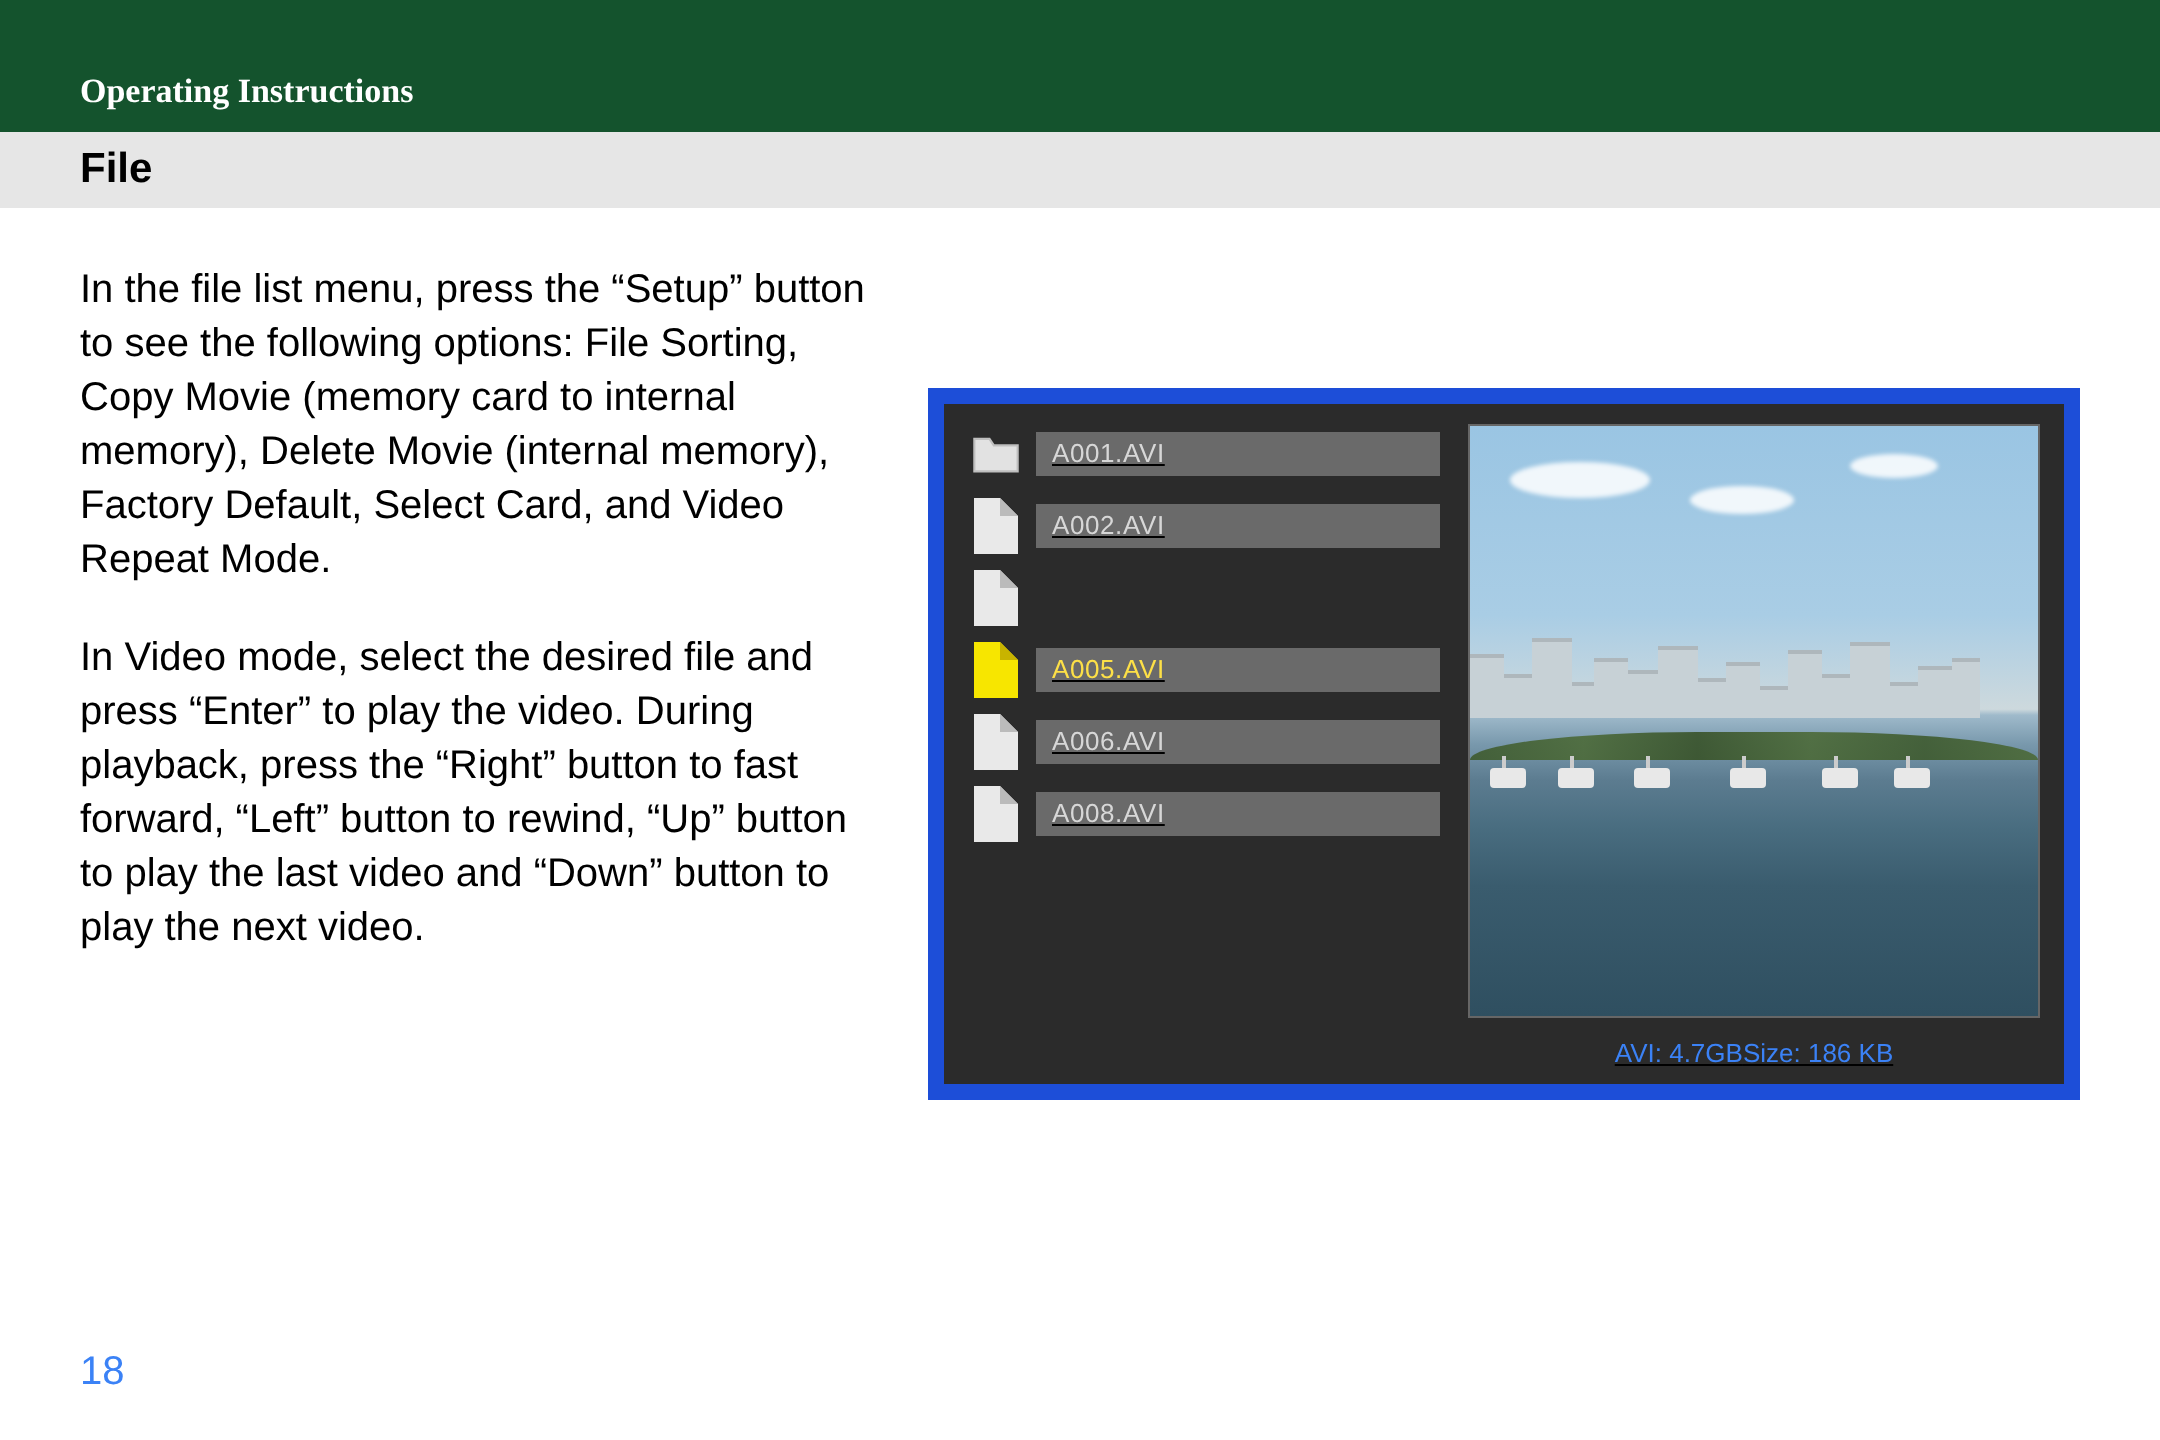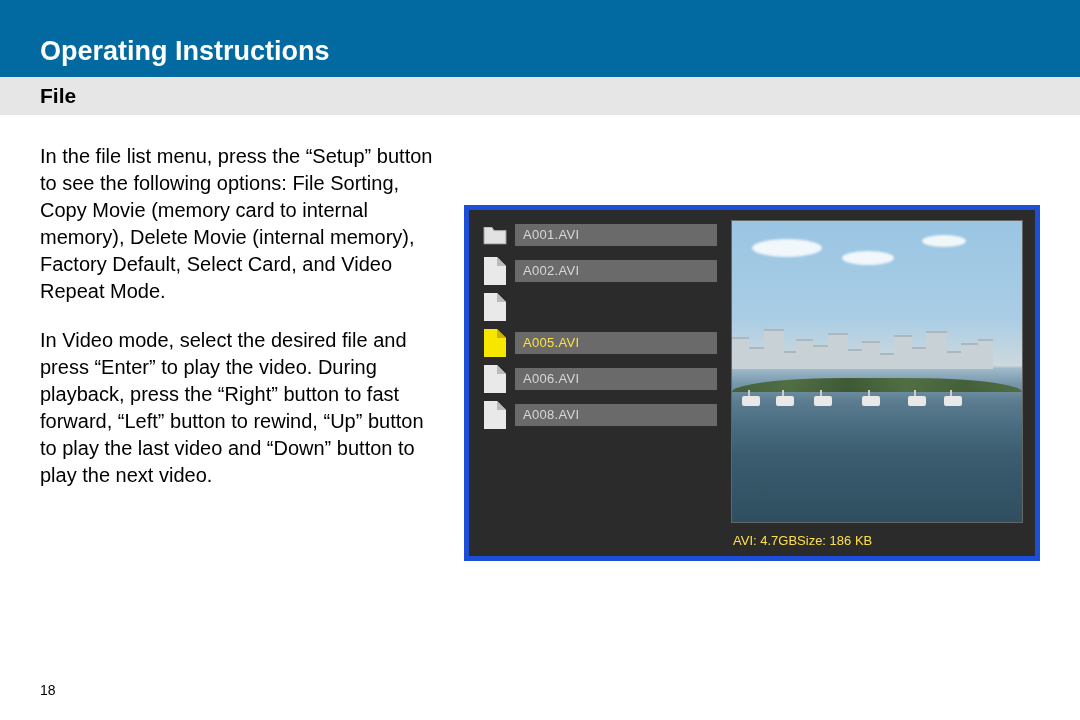--- a/index.html
+++ b/index.html
@@ -5,25 +5,26 @@
     * { margin: 0; padding: 0; box-sizing: border-box; }
     body {
       width: 1080px;
       height: 720px;
       background: #fff;
       font-family: Arial, Helvetica, sans-serif;
       position: relative;
       overflow: hidden;
     }
     .header-band {
-      background: #0369a1;
+      background: #14532d;
       color: #fff;
       padding: 36px 40px 10px 40px;
-      font-size: 27px;
+      font-size: 17px;
       font-weight: bold;
+      font-family: Liberation Serif, serif;
     }
     .subheader-band {
       background: #e6e6e6;
       color: #000;
       padding: 7px 40px 7px 40px;
       font-size: 21px;
       font-weight: bold;
     }
     .content {
       display: flex;
@@ -36,24 +37,25 @@
       line-height: 1.35;
       color: #000;
     }
     .text-col p { margin-bottom: 22px; }
     .screenshot-col {
       flex: 1;
       margin-top: 62px;
     }
     .device-screen {
       background: #2b2b2b;
-      border: 5px solid #1d4ed8;
+      border: 8px solid #1d4ed8;
       padding: 10px 12px 8px 12px;
       position: relative;
       height: 356px;
+      text-decoration: underline;
     }
     .device-inner {
       display: flex;
       gap: 14px;
       height: 100%;
     }
     .file-list {
       flex: 0 0 236px;
       display: flex;
       flex-direction: column;
@@ -146,31 +148,31 @@
       background: linear-gradient(to right,
         #3e5a2e 0%, #4c6a38 20%, #385228 40%, #4c6a38 60%, #3e5a2e 80%, #4c6a38 100%);
       border-radius: 40% 40% 0 0 / 100% 100% 0 0;
       opacity:0.9;}
     .boat-band { position:absolute; left:0; right:0; top:58%; height:16px;}
     .boat { position:absolute; width:18px; height:10px; background:#e8e8e8; border-radius:2px;}
     .boat::before{content:"";position:absolute;top:-6px;left:6px;width:2px;height:6px;background:#ccc;}
     .bt1{left:10px;} .bt2{left:44px;} .bt3{left:82px;} .bt4{left:130px;} .bt5{left:176px;} .bt6{left:212px;}
     .info-bar {
       display: flex;
-      justify-content: flex-start;
-      color: #fde047;
+      justify-content: center;
+      color: #3b82f6;
       font-size: 13px;
       padding: 10px 2px 0 2px;
     }
     .page-number {
       position: absolute;
       bottom: 22px;
       left: 40px;
-      font-size: 14px;
-      color: #000000;
+      font-size: 20px;
+      color: #3b82f6;
     }
   </style>
 </head>
 <body>
 
 <div class="header-band">
   <span>Operating Instructions</span>
 </div>
 <div class="subheader-band">
   <span>File</span>

